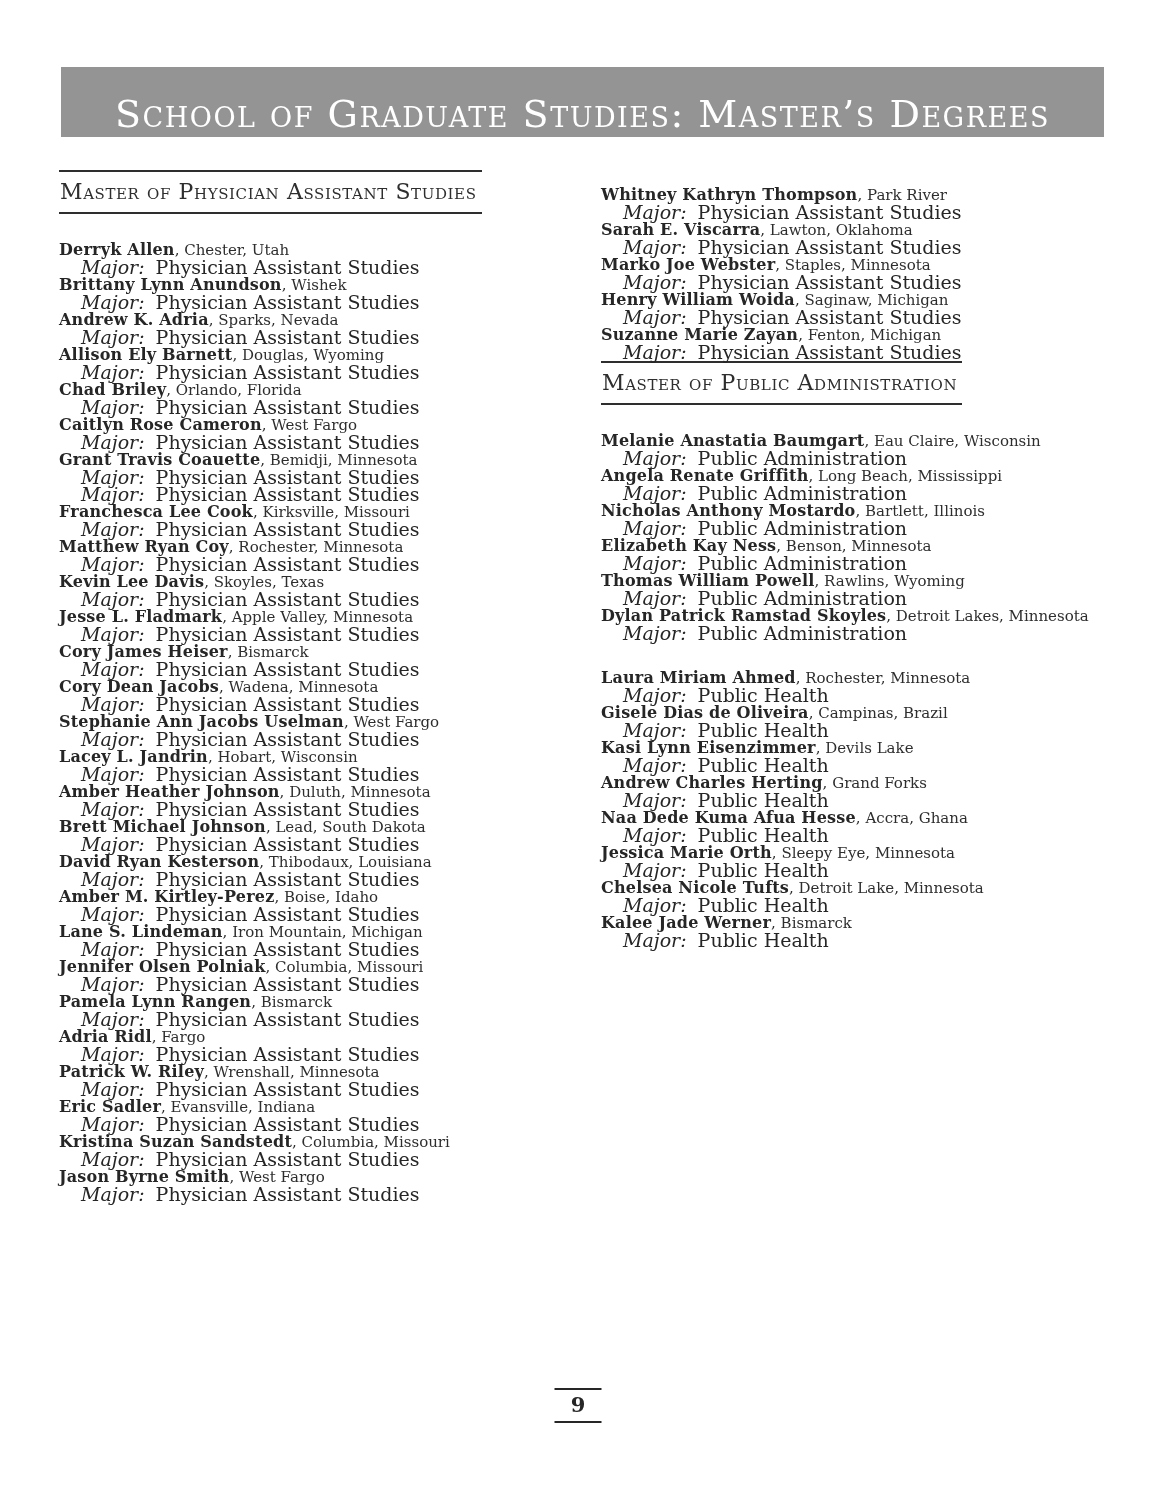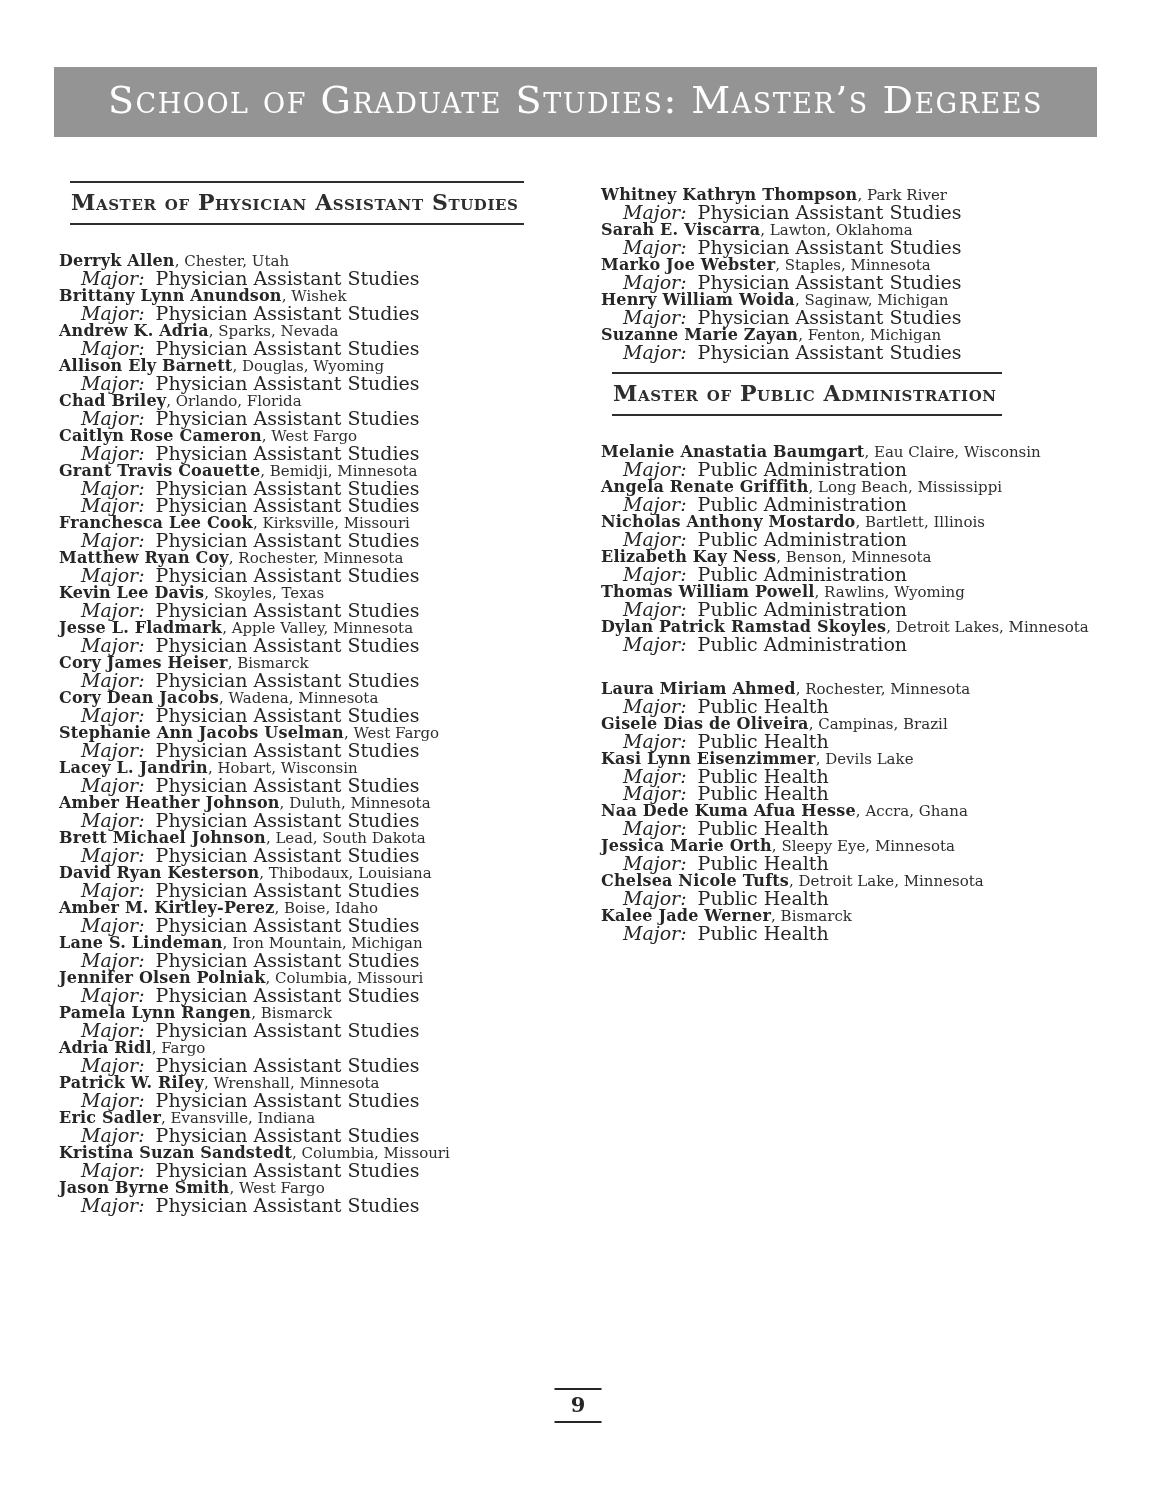--- a/index.html
+++ b/index.html
@@ -7,47 +7,47 @@
     position: relative;
     width: 1156px;
     height: 1496px;
     background: #ffffff;
     font-family: "DejaVu Serif", "Liberation Serif", serif;
     color: #262626;
     overflow: hidden;
   }
   .banner {
     position: absolute;
-    left: 54px;
+    left: 61px;
     top: 67px;
     width: 1043px;
     height: 70px;
     background: #949494;
     display: flex;
-    align-items: center;
+    align-items: flex-end;
     justify-content: center;
   }
   .banner-title {
     font-variant: small-caps;
     color: #ffffff;
     font-size: 38px;
     letter-spacing: 1.5px;
     white-space: nowrap;
     line-height: 1;
     padding-bottom: 4px;
   }
   .col { position: absolute; top: 170px; }
   .col-left  { left: 59px;  width: 470px; }
   .col-right { left: 601px; width: 520px; }
   h2.section-heading {
     display: block;
     width: fit-content;
-    margin: 11px;
+    margin: 0;
     font-size: 22px;
-    font-weight: 700;
+    font-weight: 400;
     font-variant: small-caps;
     letter-spacing: 0.6px;
     color: #2e2e2e;
     line-height: 1.15;
     border-top: 2px solid #2e2e2e;
     border-bottom: 2px solid #2e2e2e;
     padding: 7px 5px 8px 1px;
     white-space: nowrap;
   }
   .entries { margin-top: 27px; }
@@ -262,20 +262,21 @@
         </div>
         <div class="entry">
           <div class="l1"><span class="nm">Gisele Dias de Oliveira</span><span class="loc">, Campinas, Brazil</span></div>
           <div class="l2"><span class="ml">Major:</span><span class="mv">Public Health</span></div>
         </div>
         <div class="entry">
           <div class="l1"><span class="nm">Kasi Lynn Eisenzimmer</span><span class="loc">, Devils Lake</span></div>
           <div class="l2"><span class="ml">Major:</span><span class="mv">Public Health</span></div>
         </div>
         <div class="entry">
+          <div class="l1"><span class="nm">Andrew Charles Herting</span><span class="loc">, Grand Forks</span></div>
           <div class="l2"><span class="ml">Major:</span><span class="mv">Public Health</span></div>
         </div>
         <div class="entry">
           <div class="l1"><span class="nm">Naa Dede Kuma Afua Hesse</span><span class="loc">, Accra, Ghana</span></div>
           <div class="l2"><span class="ml">Major:</span><span class="mv">Public Health</span></div>
         </div>
         <div class="entry">
           <div class="l1"><span class="nm">Jessica Marie Orth</span><span class="loc">, Sleepy Eye, Minnesota</span></div>
           <div class="l2"><span class="ml">Major:</span><span class="mv">Public Health</span></div>
         </div>

